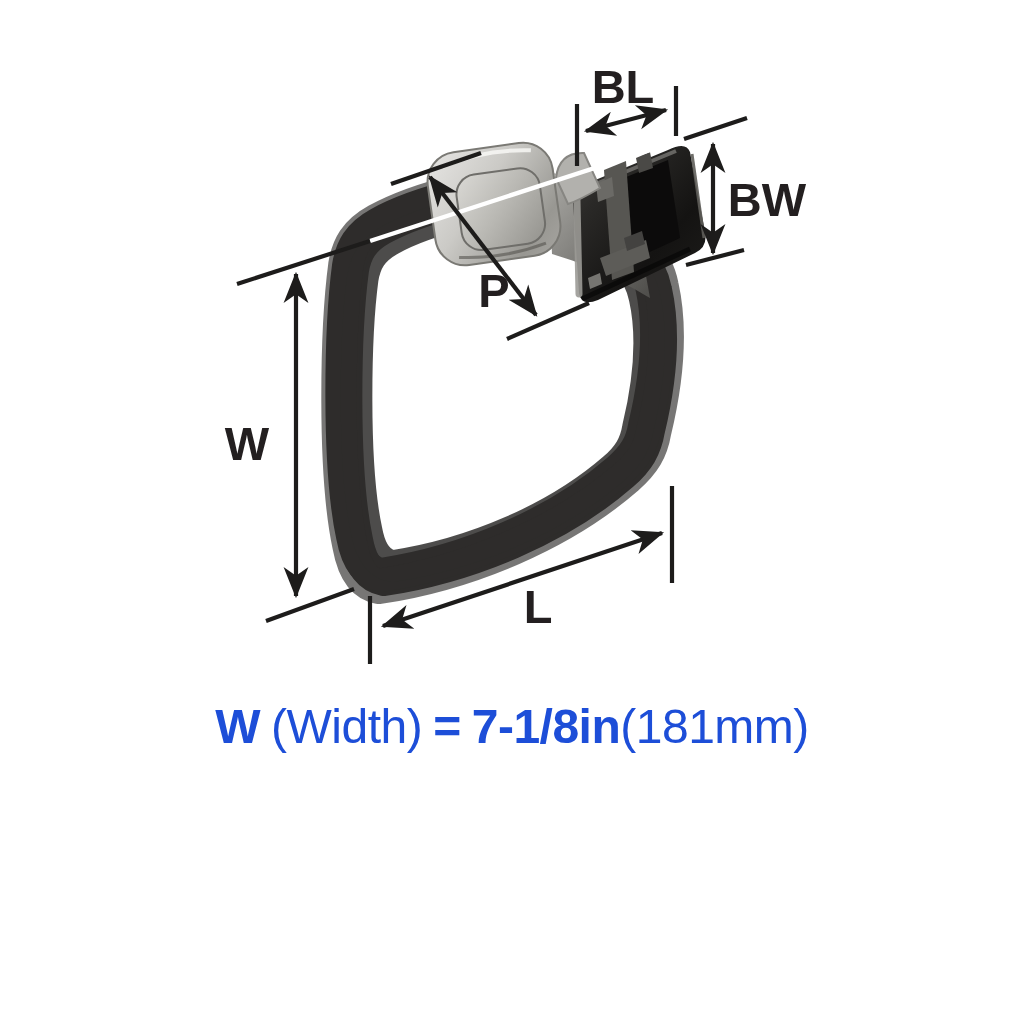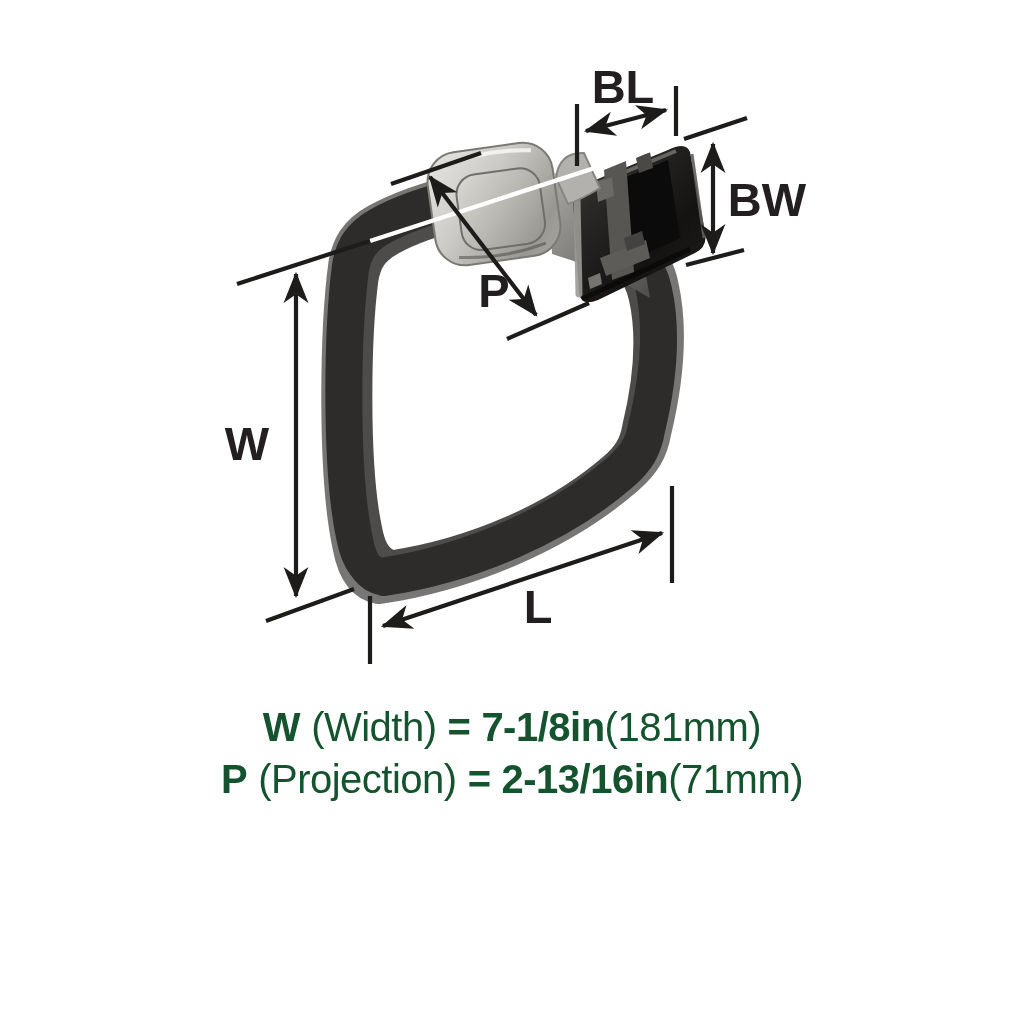--- a/index.html
+++ b/index.html
@@ -3,21 +3,21 @@
 <meta charset="utf-8">
 <style>
   html,body{margin:0;padding:0;background:#fff;}
   body{width:1024px;height:1024px;position:relative;overflow:hidden;
        font-family:"Liberation Sans","DejaVu Sans",sans-serif;}
   #stage{position:absolute;left:0;top:0;width:1024px;height:1024px;}
   svg{display:block;}
   .dim-label{font-family:"Liberation Sans","DejaVu Sans",sans-serif;
              font-weight:bold;font-size:47px;fill:#231f20;}
   #spec-block{position:absolute;left:0;top:701px;width:1024px;text-align:center;}
-  .spec-line{font-size:40px;line-height:52px;color:#14532d;letter-spacing:-0.5px;
+  .spec-line{font-size:48px;line-height:52px;color:#1d4ed8;letter-spacing:-0.5px;
              white-space:nowrap;}
   .spec-line .sym{font-weight:bold;margin-right:11px;}
   .spec-line .nm{font-weight:400;margin-right:11px;}
   .spec-line .eq{font-weight:bold;margin-right:11px;}
   .spec-line .val{font-weight:bold;}
   .spec-line .met{font-weight:400;}
 </style>
 </head>
 <body>
 
@@ -154,16 +154,13 @@
     <text class="dim-label" x="623" y="103">BL</text>
     <text class="dim-label" x="767" y="216">BW</text>
   </g>
 </svg>
 </div>
 
 <div id="spec-block">
   <div class="spec-line">
     <span class="sym">W</span><span class="nm">(Width)</span><span class="eq">=</span><span class="val">7-1/8in</span><span class="met">(181mm)</span>
   </div>
-  <div class="spec-line">
-    <span class="sym">P</span><span class="nm">(Projection)</span><span class="eq">=</span><span class="val">2-13/16in</span><span class="met">(71mm)</span>
-  </div>
 </div>
 
 </body></html>

